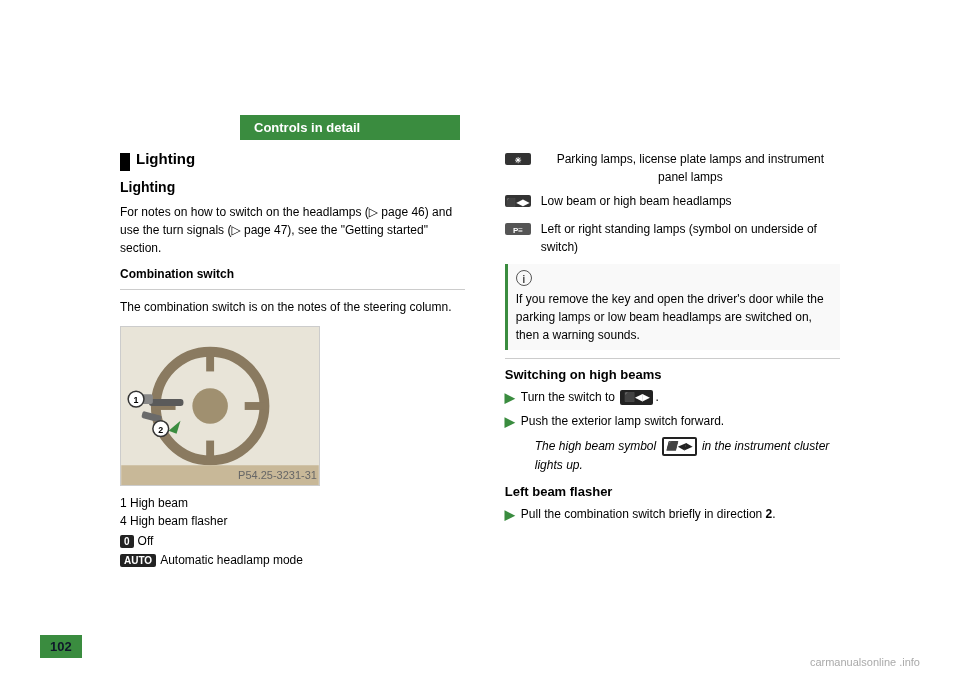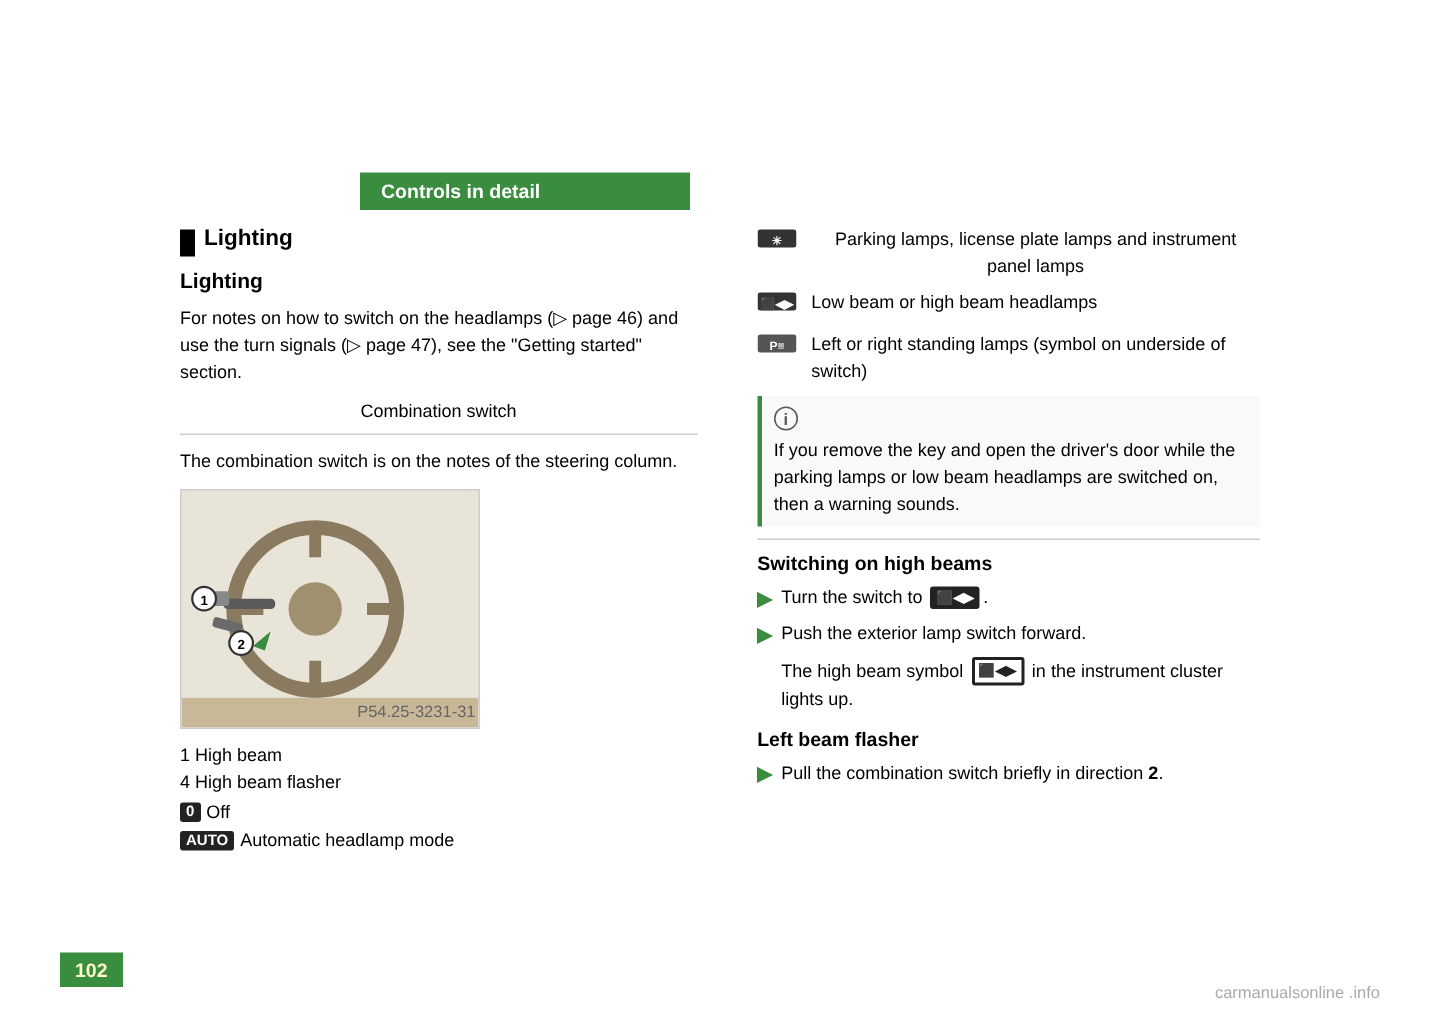--- a/index.html
+++ b/index.html
@@ -57,25 +57,24 @@
       margin-bottom: 6px;
       color: #000;
     }
     .section-title-sub {
       font-weight: bold;
       font-size: 14px;
       margin-bottom: 8px;
       color: #000;
     }
     .section-label {
-      font-weight: normal;
+      font-weight: bold;
       font-size: 12px;
       margin-bottom: 4px;
       color: #000;
-      text-align: center;
     }
     .body-text {
       font-size: 12px;
       line-height: 1.5;
       color: #000;
       margin-bottom: 10px;
     }
     .divider {
       border: none;
       border-top: 1px solid #ccc;
@@ -181,21 +180,21 @@
       margin-right: 6px;
       font-size: 13px;
       flex-shrink: 0;
     }
     
     .page-num {
       position: absolute;
       bottom: 20px;
       left: 40px;
       background: #3a8c3f;
-      color: #fef9c3;
+      color: #0f172a;
       font-weight: bold;
       font-size: 13px;
       padding: 4px 10px;
     }
     
     .watermark {
       position: absolute;
       bottom: 10px;
       right: 40px;
       font-size: 11px;
@@ -366,21 +365,21 @@
       <div class="bullet-item">
         <span class="bullet-arrow">▶</span>
         <span>Turn the switch to <span class="hb-symbol">⬛◀▶</span>.</span>
       </div>
 
       <div class="bullet-item">
         <span class="bullet-arrow">▶</span>
         <span>Push the exterior lamp switch forward.</span>
       </div>
 
-      <div class="body-text" style="margin-left:16px;">
+      <div class="body-text" style="margin-left:30px;font-style:italic;">
         The high beam symbol <span class="hb-symbol-outline">⬛◀▶</span> in the instrument cluster lights up.
       </div>
 
       <div class="switch-section-title" style="margin-top:8px;">Left beam flasher</div>
 
       <div class="bullet-item">
         <span class="bullet-arrow">▶</span>
         <span>Pull the combination switch briefly in direction <strong>2</strong>.</span>
       </div>
 

